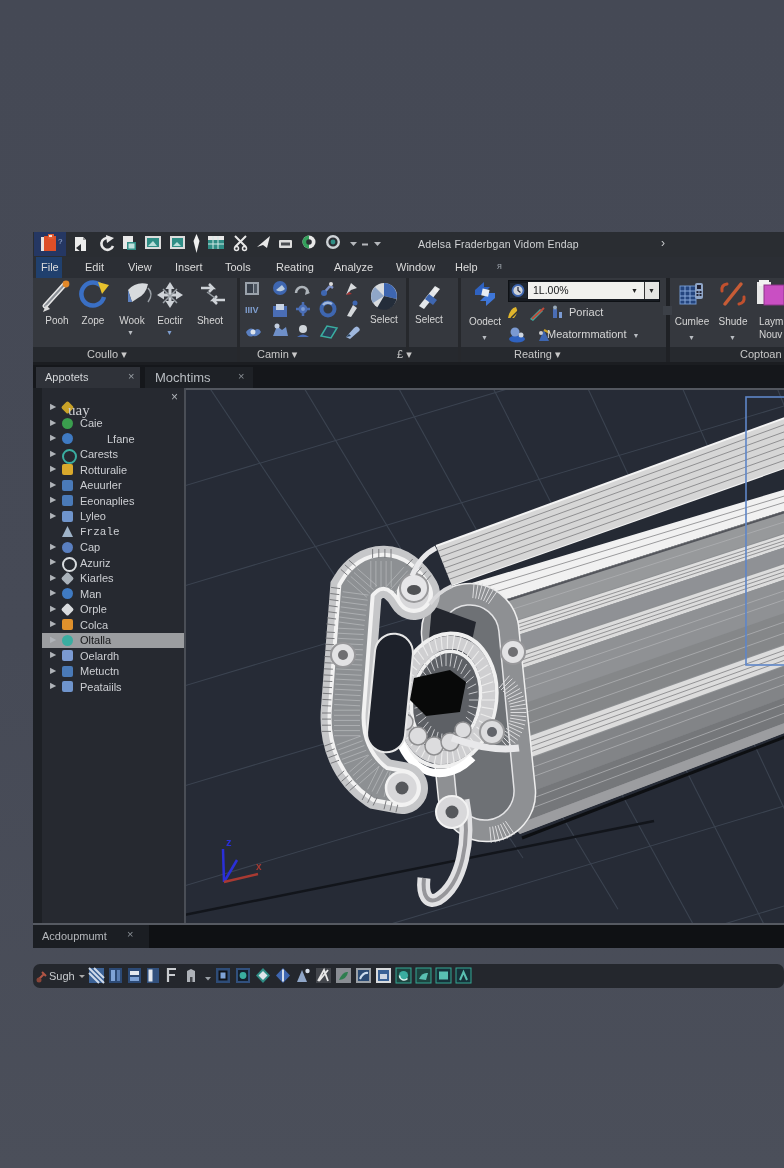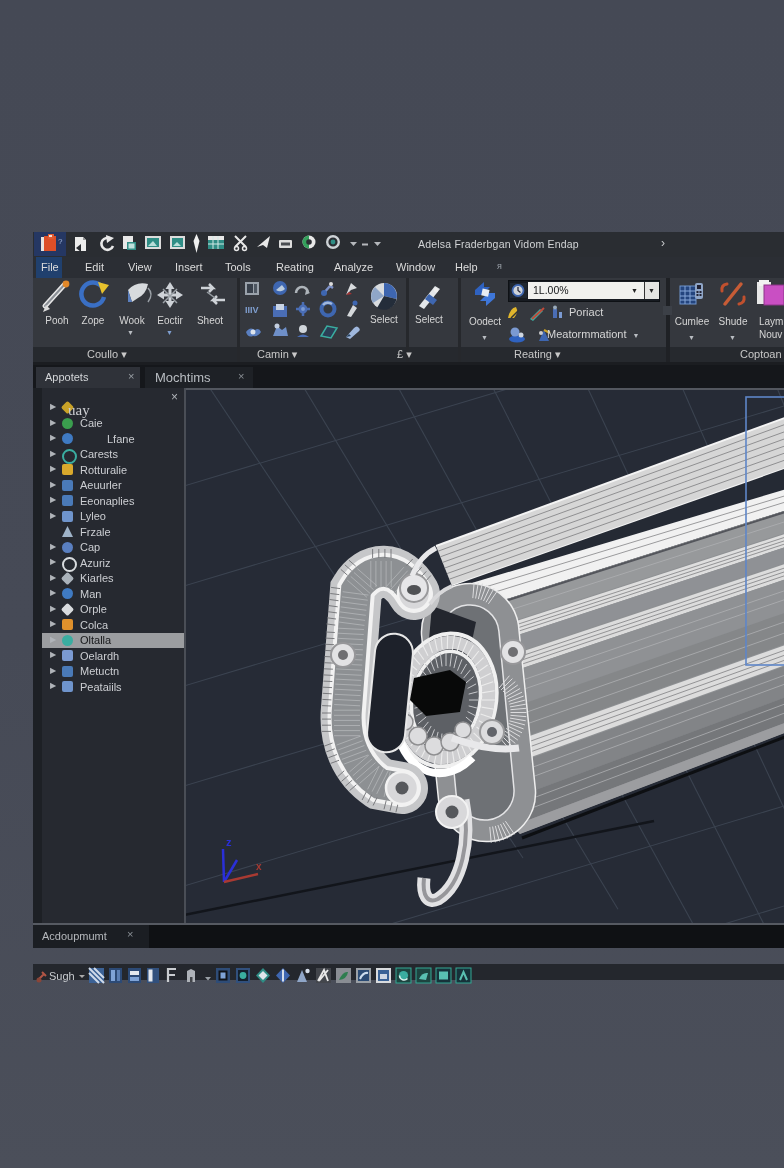--- a/index.html
+++ b/index.html
@@ -6,21 +6,21 @@
 font-family:"Liberation Sans",sans-serif;}
 .ab{position:absolute;}
 #app{position:absolute;left:33px;top:232px;width:751px;height:756px;}
 #titlebar{position:absolute;left:0;top:0;width:751px;height:25px;background:#2a2d32;}
 #menubar{position:absolute;left:0;top:25px;width:751px;height:21px;background:#2b2e34;}
 #ribbon{position:absolute;left:0;top:46px;width:751px;height:87px;background:#35383e;}
 #tabrow{position:absolute;left:0;top:133px;width:751px;height:23px;background:#15171b;}
 #lpanel{position:absolute;left:0;top:156px;width:151px;height:537px;background:#262930;}
 #bottomtab{position:absolute;left:0;top:693px;width:751px;height:23px;background:#0f1114;}
 #cmdline{position:absolute;left:0;top:716px;width:751px;height:16px;background:#e9eae6;}
-#statusbar{position:absolute;left:0;top:732px;width:751px;height:16px;background:#24272d;}
+#statusbar{position:absolute;left:0;top:732px;width:751px;height:24px;background:#24272d;border-radius:7px;}
 .mi{position:absolute;top:4px;color:#dcdcdc;font-size:11px;}
 .rlabel{position:absolute;top:70px;color:#d6d6d6;font-size:10px;text-align:center;}
 .plabel{position:absolute;top:70px;height:14px;color:#c8c8c8;font-size:11px;text-align:left;}
 </style>
 </head>
 <body>
 <div id="app">
   <div id="titlebar">
 
     <div class="ab" style="left:1px;top:0;width:32px;height:24px;background:#253763;">
@@ -322,21 +322,21 @@
           <span style="position:absolute;left:20px;top:2px;width:11px;height:11px;background:#4a7ab8;border-radius:2px;"></span>
           <span style="position:absolute;left:38px;top:1.5px;color:#ccced2;font-size:11px;">Eeonaplies</span>
         </div>
 <div style="position:absolute;left:0;top:108.5px;width:142px;height:15.5px;">
           <span style="position:absolute;left:8px;top:2px;color:#b0b4b9;font-size:8px;">▶</span>
           <span style="position:absolute;left:20px;top:2px;width:11px;height:11px;background:#6f94cc;border-radius:2px;"></span>
           <span style="position:absolute;left:38px;top:1.5px;color:#ccced2;font-size:11px;">Lyleo</span>
         </div>
 <div style="position:absolute;left:0;top:124.0px;width:142px;height:15.5px;">
           <span style="position:absolute;left:20px;top:2px;width:11px;height:11px;background:#9fb3c8;clip-path:polygon(50% 0,100% 100%,0 100%);"></span>
-          <span style="position:absolute;left:38px;top:1.5px;color:#ccced2;font-size:11px;">Frzale</span>
+          <span style="position:absolute;left:38px;top:1.5px;color:#ccced2;font-size:11px;font-family:Liberation Mono, monospace;">Frzale</span>
         </div>
 <div style="position:absolute;left:0;top:139.5px;width:142px;height:15.5px;">
           <span style="position:absolute;left:8px;top:2px;color:#b0b4b9;font-size:8px;">▶</span>
           <span style="position:absolute;left:20px;top:2px;width:11px;height:11px;background:#5a7fc0;border-radius:50%;"></span>
           <span style="position:absolute;left:38px;top:1.5px;color:#ccced2;font-size:11px;">Cap</span>
         </div>
 <div style="position:absolute;left:0;top:155.0px;width:142px;height:15.5px;">
           <span style="position:absolute;left:8px;top:2px;color:#b0b4b9;font-size:8px;">▶</span>
           <span style="position:absolute;left:20px;top:2px;width:11px;height:11px;background:none;border:2.5px solid #d8dbde;border-radius:50%;"></span>
           <span style="position:absolute;left:38px;top:1.5px;color:#ccced2;font-size:11px;">Azuriz</span>

